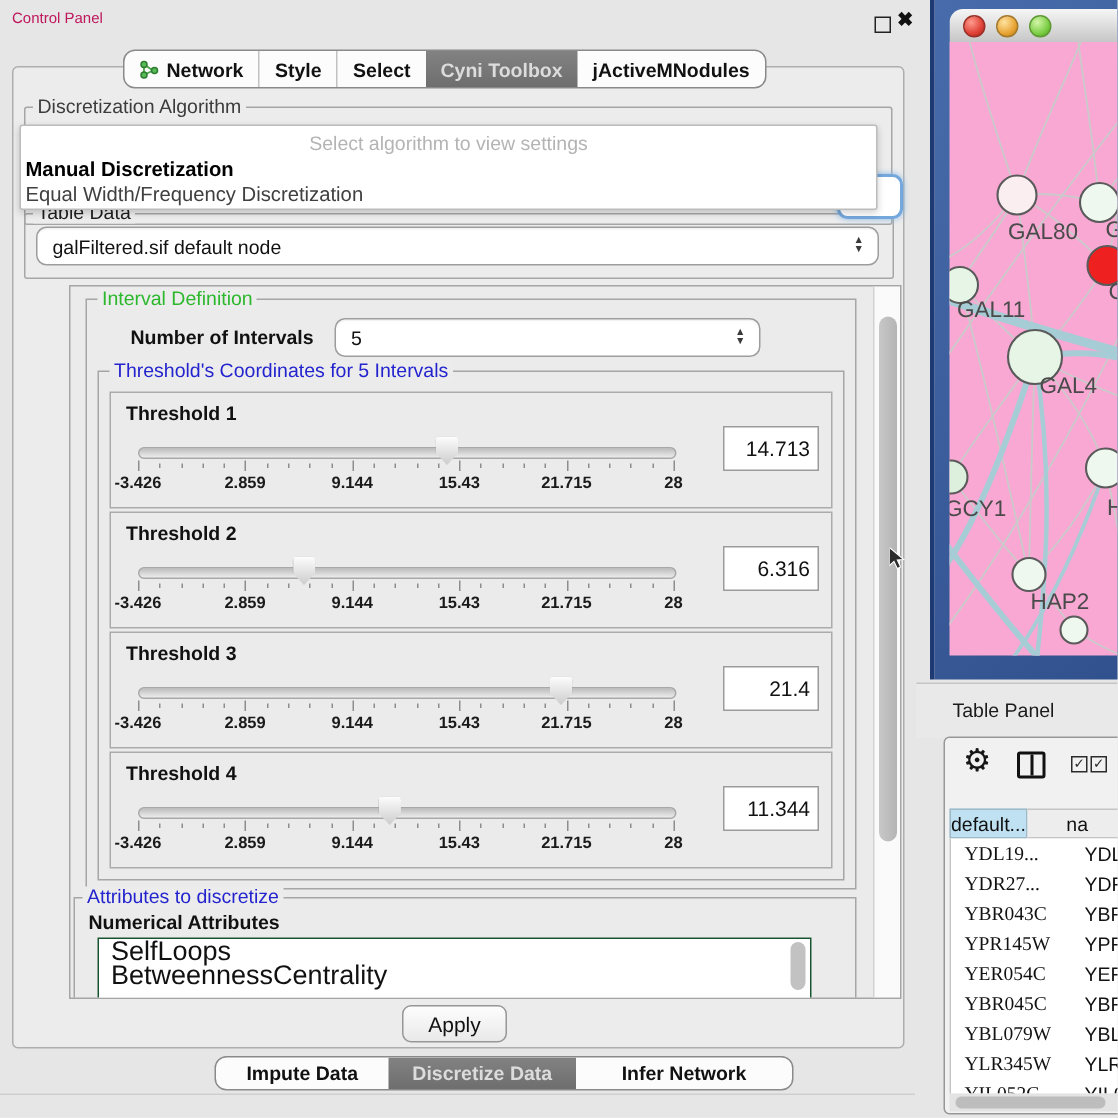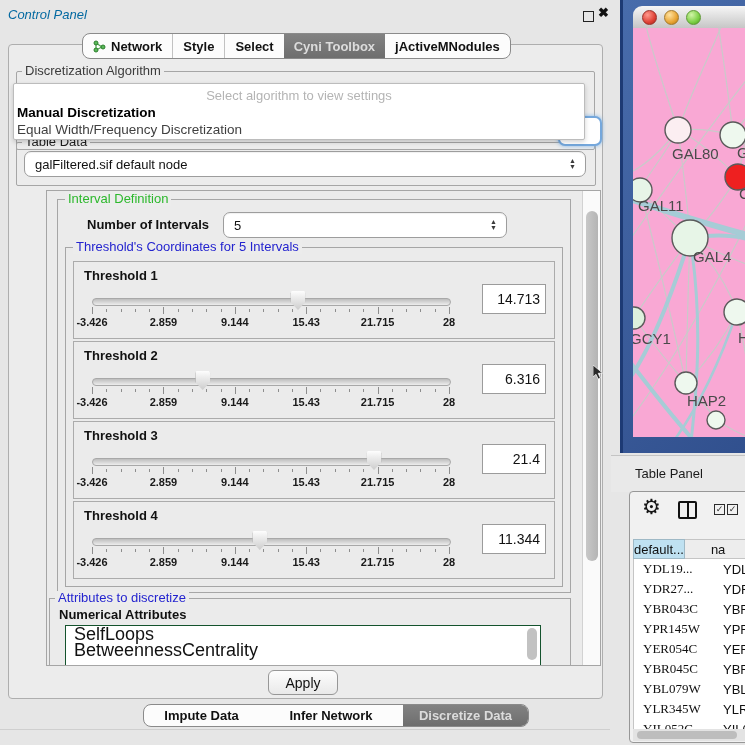--- a/index.html
+++ b/index.html
@@ -1,21 +1,21 @@
 <!DOCTYPE html>
 <html><head>
 <meta charset="utf-8">
 <style>
   html,body{margin:0;padding:0;}
   body{width:745px;height:745px;position:relative;overflow:hidden;background:#e6e6e6;
        font-family:"Liberation Sans",sans-serif;color:#111;}
   .abs{position:absolute;}
 
   
-  #cp-title{left:8px;top:7px;font-size:13px;color:#0369a1;font-style:italic;}
+  #cp-title{left:8px;top:7px;font-size:10px;color:#be185d;}
   #float-ic{left:583px;top:11px;width:9px;height:9px;border:1.5px solid #222;}
   #close-ic{left:598px;top:5px;font-size:13px;font-weight:bold;color:#111;}
 
   
   #top-tabs{left:82px;top:33px;height:24px;display:flex;border:1.5px solid #8a8a8a;border-radius:8px;
             overflow:hidden;background:#fcfcfc;z-index:5;}
   .tabseg{display:flex;align-items:center;justify-content:center;font-size:13px;font-weight:600;
           color:#111;padding:0 10px;white-space:nowrap;}
   .tabseg.sep{border-right:1px solid #c2c2c2;}
   .tabseg.dark{background:linear-gradient(#828282,#6e6e6e);color:#dcdcdc;}
@@ -396,25 +396,25 @@
   </div>
 </div>
 
 <div class="abs" id="apply-btn">Apply</div>
 <div class="abs" id="panel-endline"></div>
 
 <div class="abs" id="bottom-tabs">
   <div class="tabseg" style="width:95px">
       <span>Impute Data</span>
     </div>
+  <div class="tabseg dark" style="width:105px">
+      <span>Discretize Data</span>
+    </div>
   <div class="tabseg" style="width:124px">
       <span>Infer Network</span>
-    </div>
-  <div class="tabseg dark" style="width:105px">
-      <span>Discretize Data</span>
     </div>
 </div>
 
 <div class="abs" id="blue-win"></div>
 <div class="abs" id="net-titlebar">
   <div class="light" id="lt-red"></div>
   <div class="light" id="lt-yellow"></div>
   <div class="light" id="lt-green"></div>
 </div>
 <div class="abs" id="net-canvas">

